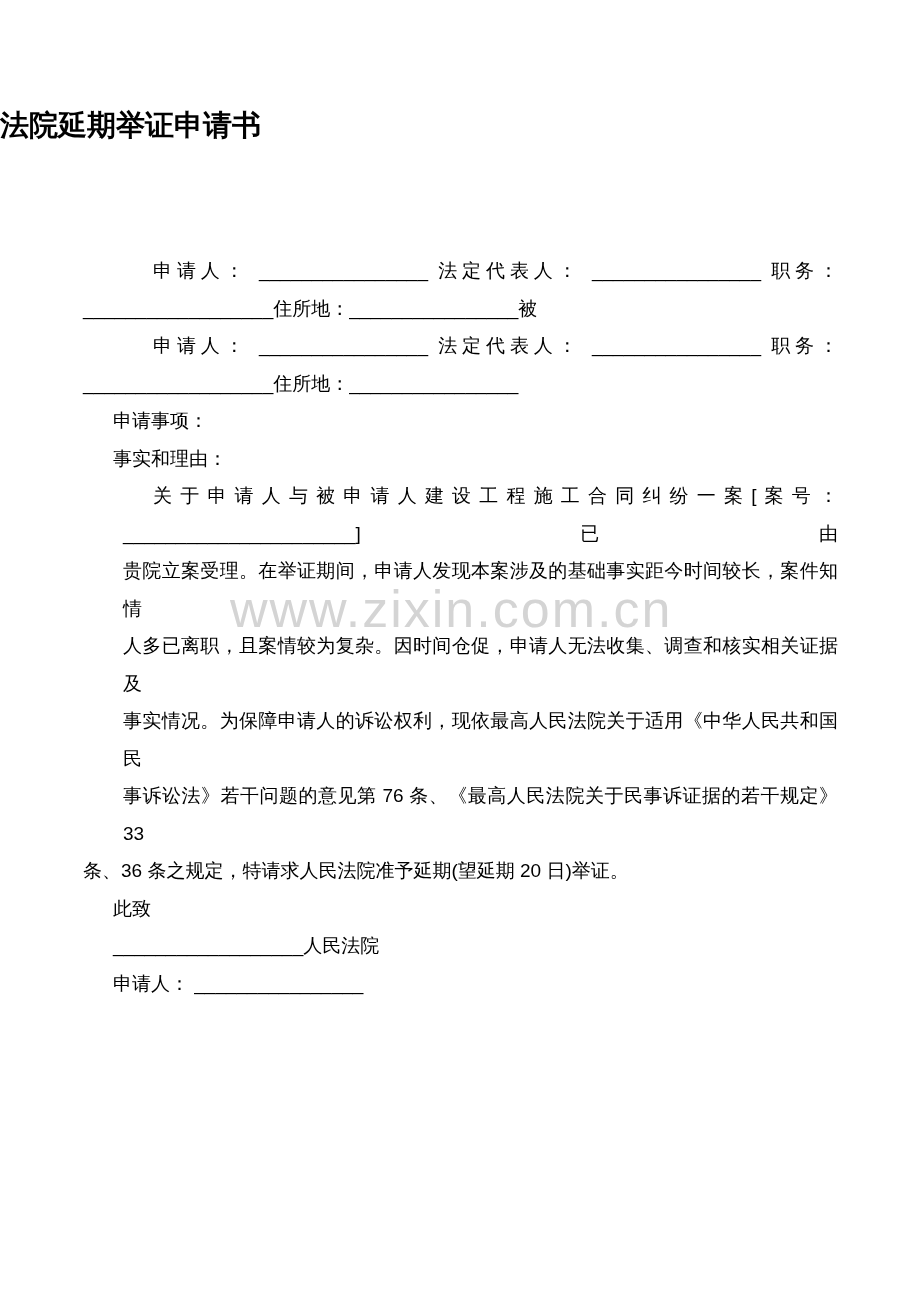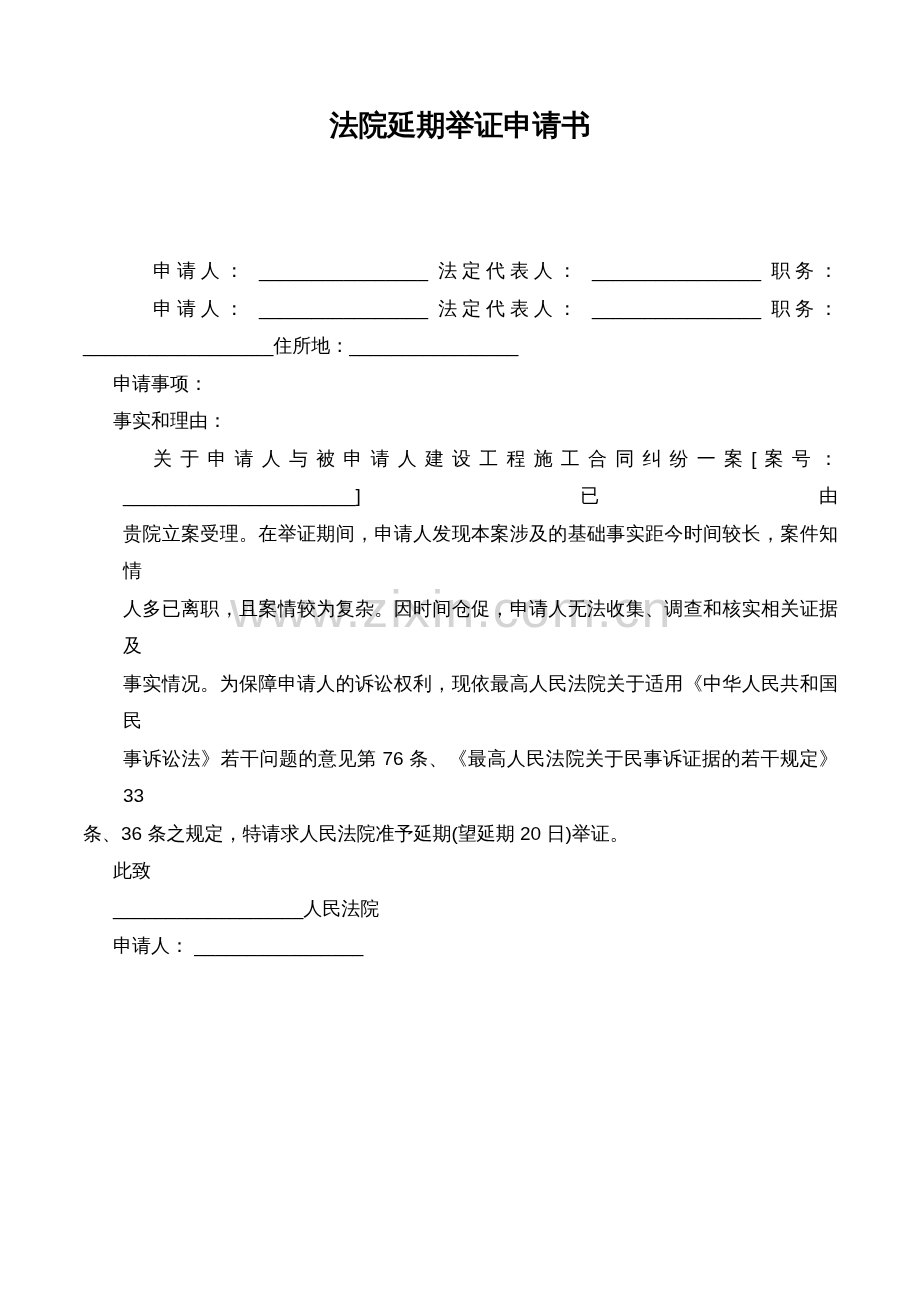--- a/index.html
+++ b/index.html
@@ -34,21 +34,21 @@
   }
   .doc-title {
     position: relative;
     z-index: 1;
     margin: 0;
     padding-top: 106px;
     margin-bottom: 108px;
     line-height: 38px;
     font-size: 29px;
     font-weight: bold;
-    text-align: center;
+    text-align: left;
   }
   .content {
     position: relative;
     z-index: 1;
     margin-left: 83px;
     width: 755px;
     font-size: 19px;
     line-height: 37.5px;
   }
   .line {
@@ -70,20 +70,21 @@
 <div class="page">
 
   <div class="watermark">www.zixin.com.cn</div>
 
   <h1 class="doc-title">法院延期举证申请书</h1>
 
   <div class="content">
 
     <div class="line stretch indent">申请人： ________________ 法定代表人： ________________ 职务：</div>
 
+    <div class="line">__________________住所地：________________被</div>
 
     <div class="line stretch indent">申请人： ________________ 法定代表人： ________________ 职务：</div>
 
     <div class="line">__________________住所地：________________</div>
 
     <div class="line indent">申请事项：</div>
 
 
     <div class="line indent">事实和理由：</div>
 

